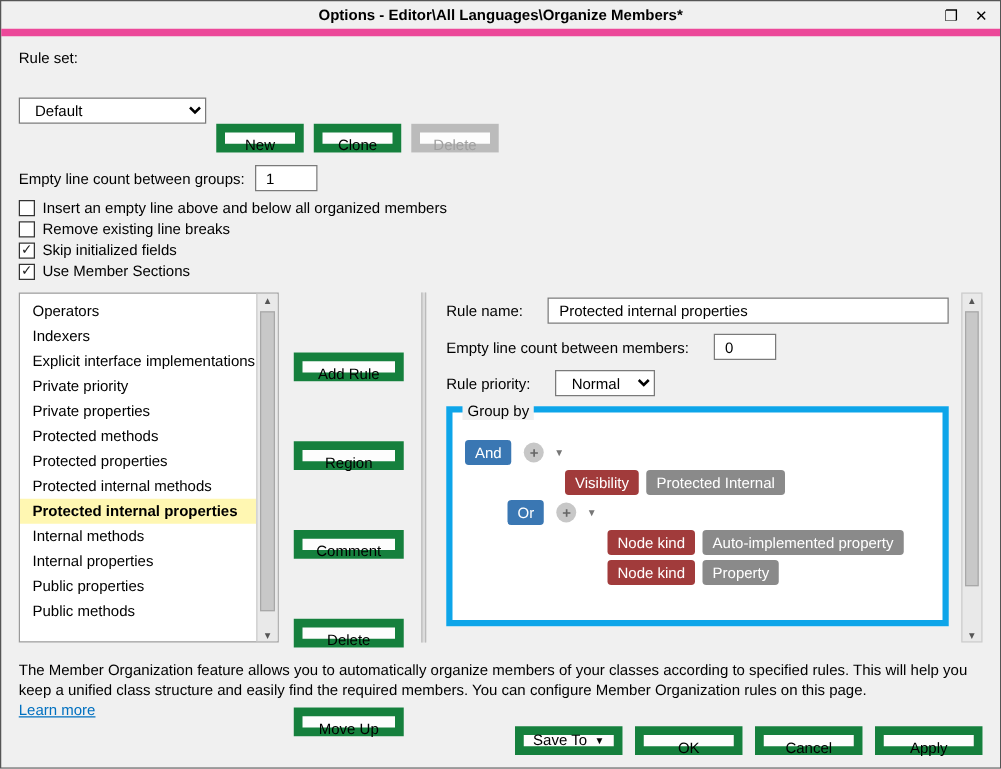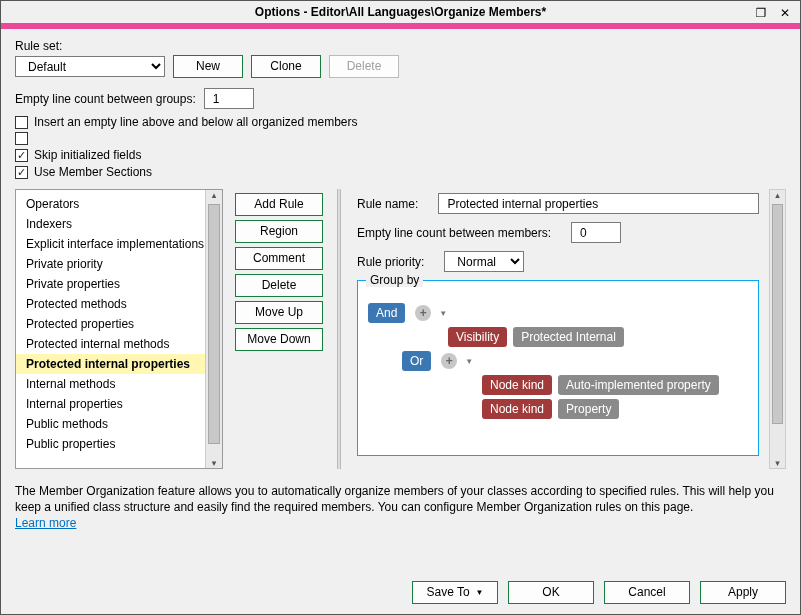--- a/index.html
+++ b/index.html
@@ -7,42 +7,42 @@
   body { background: #f0f0f0; }
   .window { width: 801px; height: 615px; background: #f0f0f0; border: 1px solid #555; position: relative; }
   .title-bar { height: 28px; display: flex; align-items: center; justify-content: center; position: relative; border-bottom: 6px solid #ec4899; }
   .title-bar .title { font-weight: bold; }
   .title-controls { position: absolute; right: 4px; top: 3px; display: flex; gap: 2px; }
   .title-controls span { width: 22px; height: 18px; display: inline-flex; align-items: center; justify-content: center; cursor: default; }
   .content { padding: 10px 14px 0 14px; }
   .row { display: flex; align-items: center; gap: 8px; margin-bottom: 6px; }
   .label { color: #000; }
   select, input[type="text"] { border: 1px solid #7a7a7a; background: #fff; height: 21px; padding: 0 8px; }
-  .btn { border: 1px solid #15803d; background: #fdfdfd; height: 23px; min-width: 70px; text-align: center; line-height: 21px; cursor: default; display:inline-block; }
+  .btn { border: 7px solid #15803d; background: #fdfdfd; height: 23px; min-width: 70px; text-align: center; line-height: 21px; cursor: default; display:inline-block;margin-top:44px; }
   .btn.disabled { color: #a0a0a0; border-color:#bbb; }
   .check-row { display: flex; align-items: center; gap: 6px; margin: 3px 0; }
   .checkbox { width: 13px; height: 13px; border: 1px solid #333; background: #fff; display: inline-flex; align-items: center; justify-content: center; }
   .checkbox.checked::after { content: "✓"; font-size: 11px; line-height: 11px; color: #222; }
   .middle { display: flex; gap: 12px; margin-top: 10px; height: 280px; }
   .rules-panel { width: 208px; border: 1px solid #9a9a9a; background: #fff; display: flex; position: relative; }
   .rules-list { flex: 1; overflow: hidden; padding: 4px 0; }
   .rules-list .item { padding: 3px 10px; cursor: default; white-space: nowrap; }
   .rules-list .item.selected { background: #fff7b2; font-weight: bold; }
   .scroll-col { width: 17px; background: #e9e9e9; border-left: 1px solid #ccc; position: relative; }
   .scroll-col::before { content:"▴"; position:absolute; top:0; left:0; right:0; text-align:center; font-size:9px; color:#555; }
   .scroll-col::after { content:"▾"; position:absolute; bottom:0; left:0; right:0; text-align:center; font-size:9px; color:#555; }
   .scroll-thumb { position:absolute; left:2px; right:2px; background:#c8c8c8; border:1px solid #a8a8a8; }
   .action-col { display: flex; flex-direction: column; gap: 4px; padding-top: 4px; }
   .action-col .btn { min-width: 88px; width: 88px; }
   .separator { width: 4px; background: #dcdcdc; margin: 0 2px; border-left:1px solid #bbb; border-right:1px solid #bbb; }
   .detail-panel { flex: 1; position: relative; display:flex; }
   .detail-body { flex:1; padding: 4px 6px 4px 2px; }
   .field-row { display: flex; align-items: center; gap: 20px; margin-bottom: 8px; }
   .field-row input, .field-row select { height: 21px; }
-  .groupbox { border: 1px solid #0ea5e9; background: #fff; margin-top: 6px; position: relative; padding: 18px 10px 10px 10px; height: 176px; }
+  .groupbox { border: 5px solid #0ea5e9; background: #fff; margin-top: 6px; position: relative; padding: 18px 10px 10px 10px; height: 176px; }
   .groupbox .legend { position: absolute; top: -8px; left: 8px; background: #f0f0f0; padding: 0 4px; }
   .chip { display: inline-flex; align-items: center; padding: 2px 8px; border-radius: 3px; color: #fff; font-size: 12px; height: 20px; }
   .chip-blue { background: #3a77b3; }
   .chip-red  { background: #a13b3b; margin-left: 46px; }
   .chip-gray { background: #8a8a8a; }
   .add-dot { width:16px; height:16px; border-radius:50%; background:#c7c7c7; display:inline-flex; align-items:center; justify-content:center; margin-left:4px; color:#666; font-weight:bold; font-size:12px; }
   .dd-caret { margin-left:2px; color:#777; font-size:8px; }
   .tree-line { display:flex; align-items:center; gap:6px; margin:4px 0; }
   .indent1 { padding-left: 34px; }
   .indent2 { padding-left: 68px; }
@@ -84,20 +84,21 @@
       <span class="label">Empty line count between groups:</span>
       <input type="text" style="width: 50px;" value="1">
     </div>
 
     <div class="check-row">
       <span class="checkbox"></span>
       <span>Insert an empty line above and below all organized members</span>
     </div>
     <div class="check-row">
       <span class="checkbox"></span>
+      <span>Remove existing line breaks</span>
     </div>
     <div class="check-row">
       <span class="checkbox checked"></span>
       <span>Skip initialized fields</span>
     </div>
     <div class="check-row">
       <span class="checkbox checked"></span>
       <span>Use Member Sections</span>
     </div>
 
@@ -109,22 +110,22 @@
           <div class="item">Indexers</div>
           <div class="item">Explicit interface implementations</div>
           <div class="item">Private priority</div>
           <div class="item">Private properties</div>
           <div class="item">Protected methods</div>
           <div class="item">Protected properties</div>
           <div class="item">Protected internal methods</div>
           <div class="item selected">Protected internal properties</div>
           <div class="item">Internal methods</div>
           <div class="item">Internal properties</div>
+          <div class="item">Public properties</div>
           <div class="item">Public methods</div>
-          <div class="item">Public properties</div>
         </div>
         <div class="scroll-col">
           <div class="scroll-thumb" style="top:14px; height:240px;"></div>
         </div>
       </div>
 
       <div class="action-col">
         <span class="btn">Add Rule</span>
         <span class="btn">Region</span>
         <span class="btn">Comment</span>

